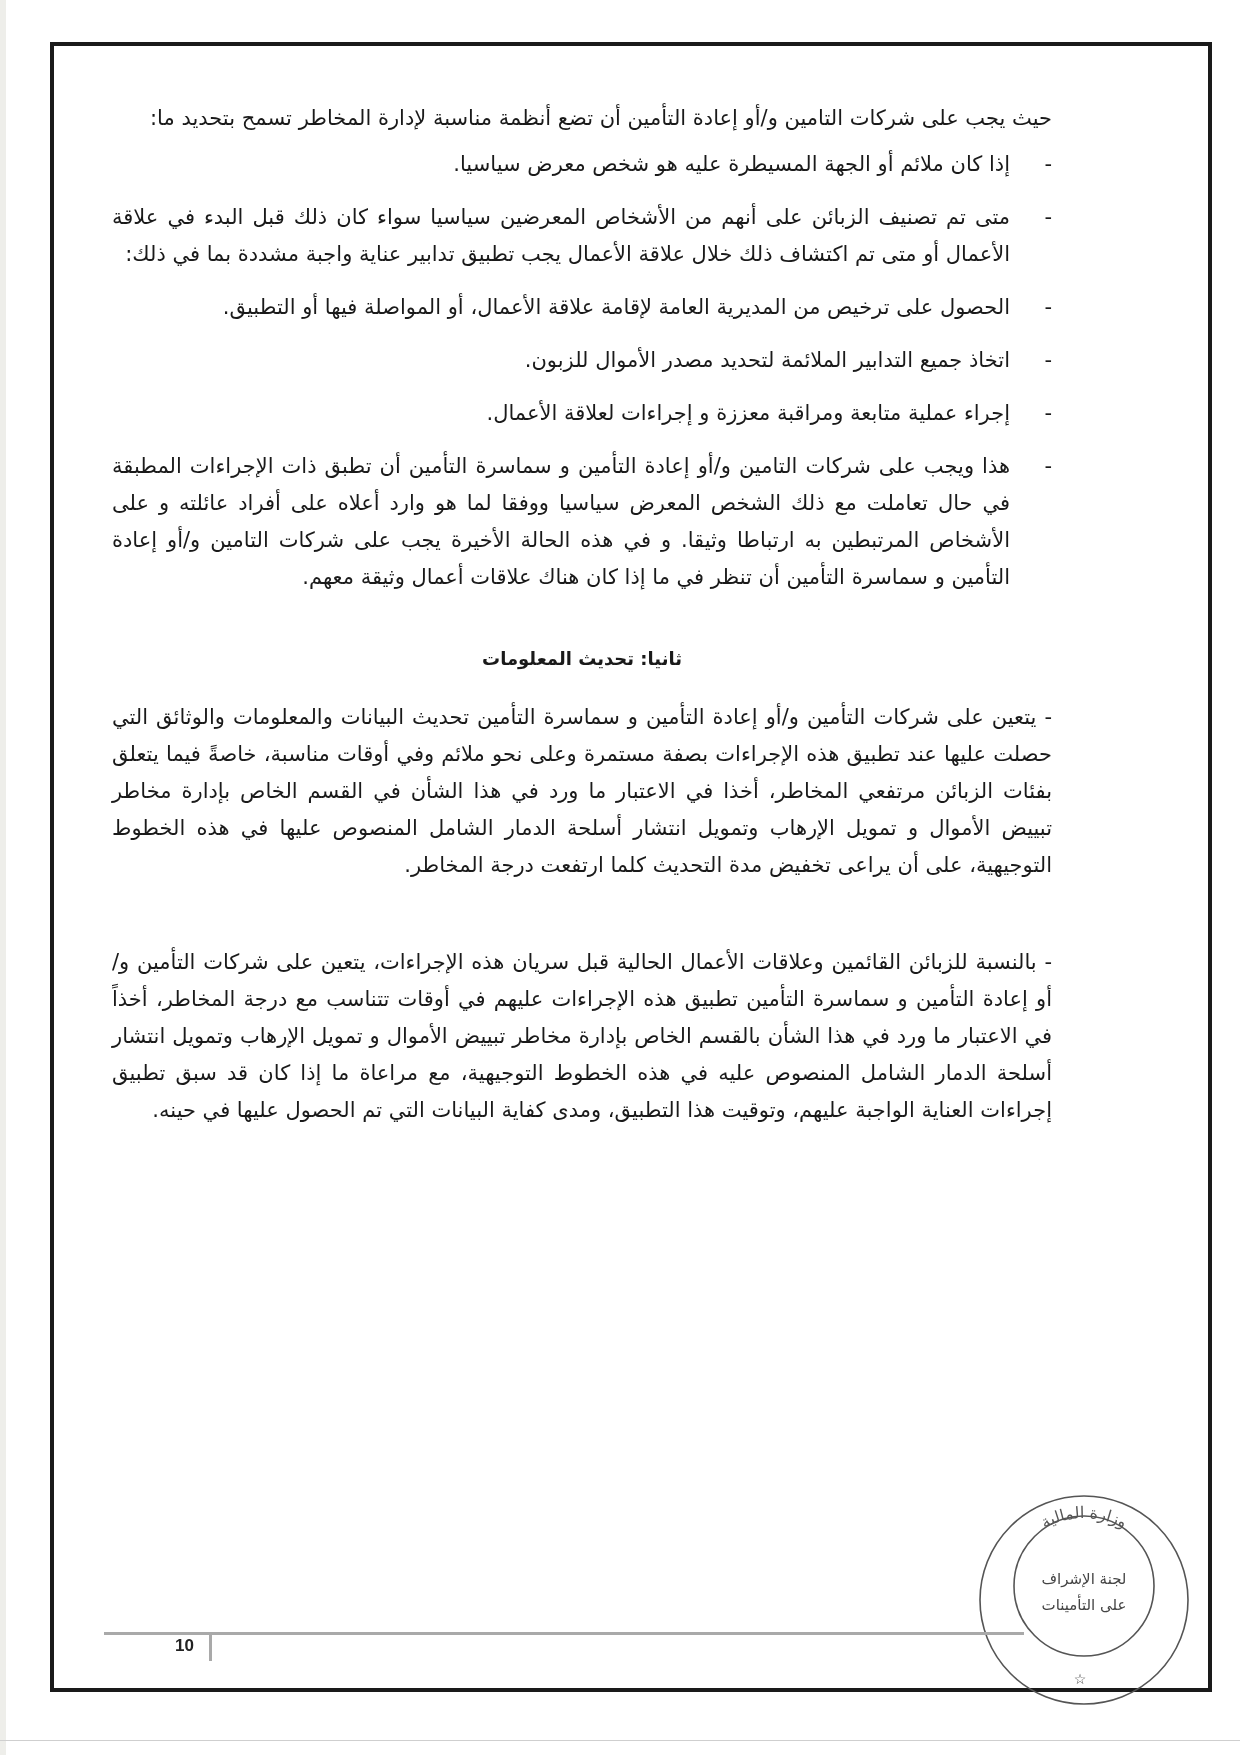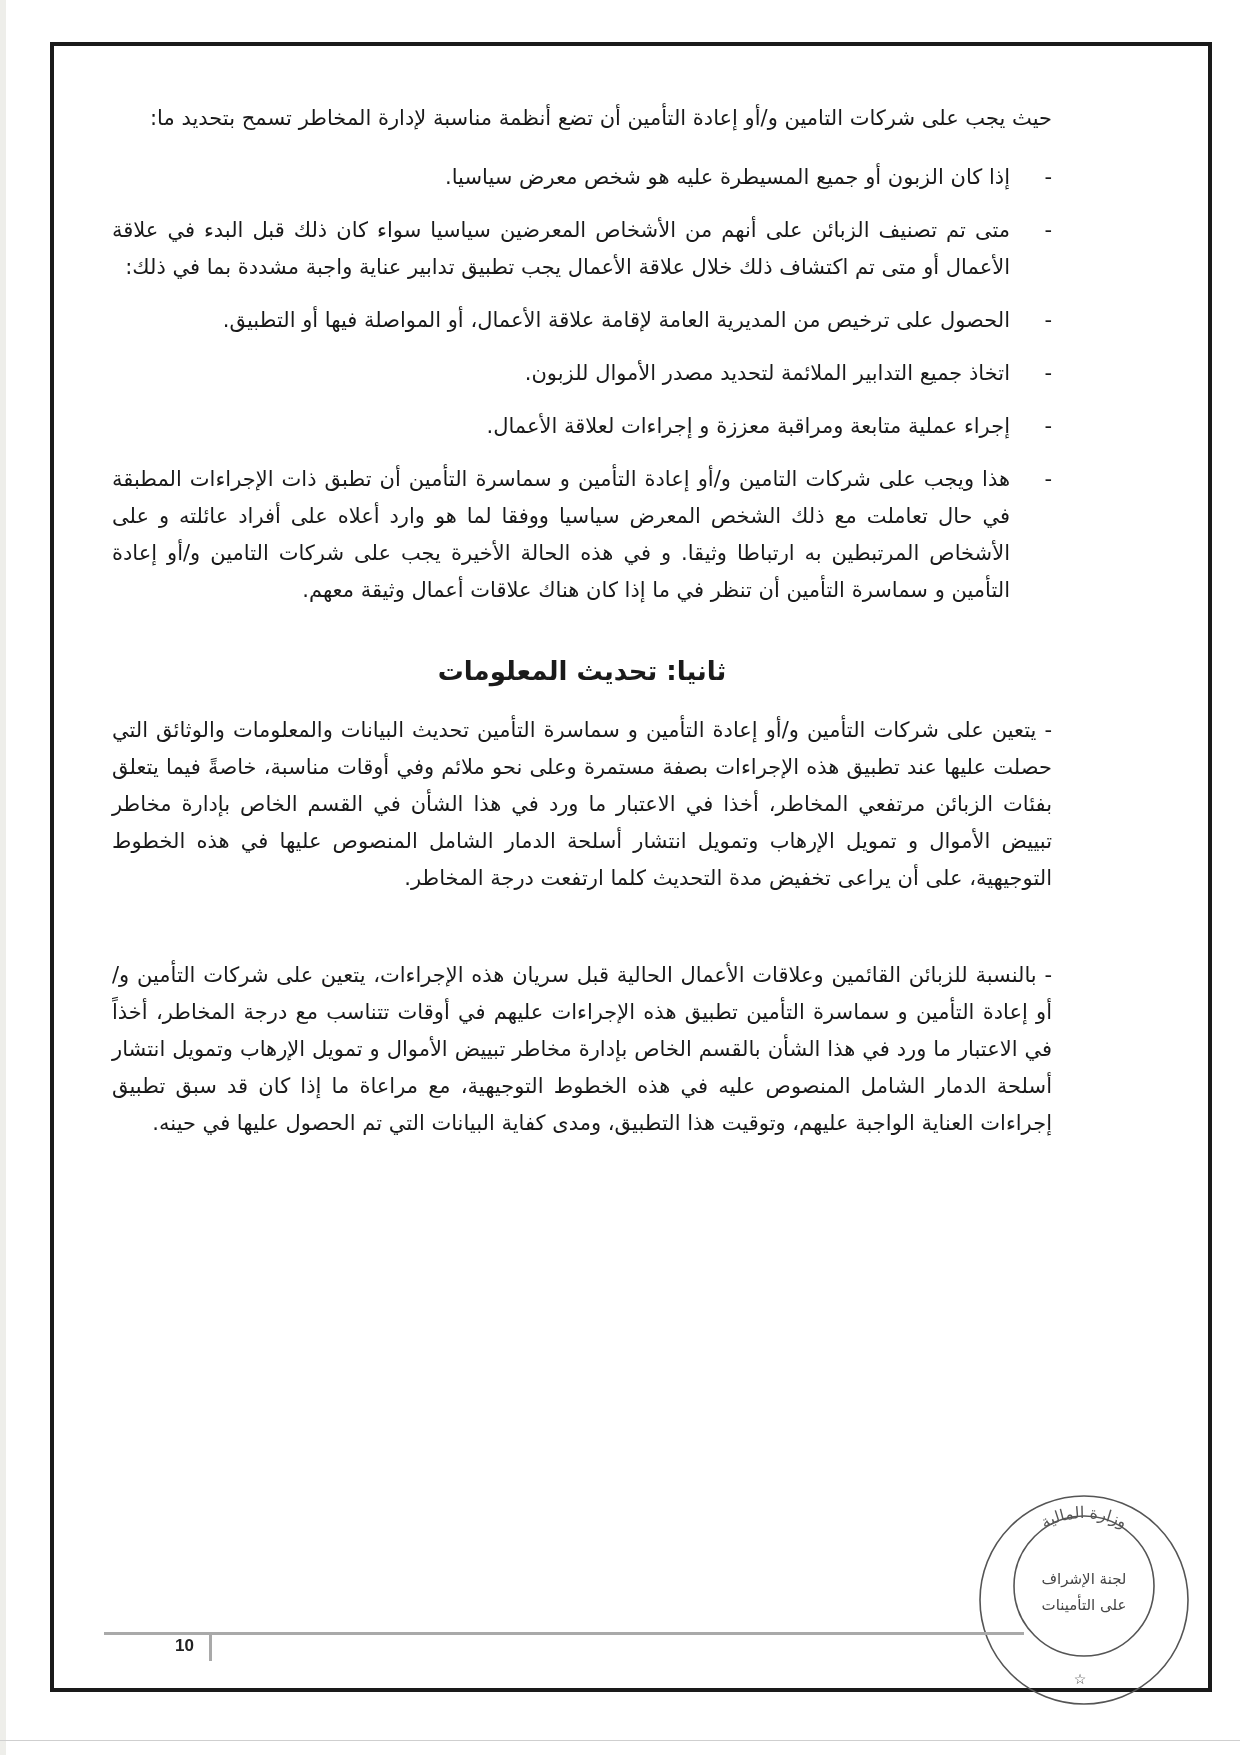--- a/index.html
+++ b/index.html
@@ -13,44 +13,44 @@
   .frame {
     position: absolute; left: 50px; top: 42px; width: 1162px; height: 1650px;
     border: 4px solid #1a1a1a; box-sizing: border-box;
   }
   .content {
     position: absolute; left: 112px; top: 100px; width: 940px;
     direction: rtl; text-align: justify;
     font-size: 21px; line-height: 37px;
   }
   .para { margin: 0 0 14px 0; }
-  .intro { margin-bottom: 22px; }
+  .intro { margin-bottom: 9px; }
   .bullet { display: flex; flex-direction: row; margin: 0 0 16px 0; }
   .dash { width: 42px; flex: 0 0 42px; text-align: right; }
   .btext { flex: 1; }
-  .heading { text-align: center; font-weight: bold; margin: 44px 0 22px 0; font-size: 26px; }
+  .heading { text-align: center; font-weight: bold; margin: 44px 0 22px 0; font-size: 18px; }
   .gap { height: 46px; }
   .footer-line { position: absolute; left: 104px; top: 1632px; width: 920px; height: 3px; background: #a9a9a9; }
   .footer-tick { position: absolute; left: 209px; top: 1634px; width: 3px; height: 27px; background: #a9a9a9; }
   .page-number { position: absolute; left: 175px; top: 1636px; font-family: "Liberation Sans", sans-serif; font-size: 17px; font-weight: bold; color: #222; }
   .bottom-dots { position: absolute; left: 0; top: 1740px; width: 1240px; height: 1px; background: #cfcfcf; }
   .stamp { position: absolute; left: 972px; top: 1488px; width: 230px; height: 230px; }
 </style>
 </head>
 <body>
 
 <div class="left-edge"></div>
 <div class="frame"></div>
 
 <div class="content">
   <p class="para intro">حيث يجب على شركات التامين و/أو إعادة التأمين أن تضع أنظمة مناسبة لإدارة المخاطر تسمح بتحديد ما:</p>
 
   <div class="bullet">
     <span class="dash">-</span>
-    <span class="btext">إذا كان الزبون أو جميع المسيطرة عليه هو شخص معرض سياسيا.</span>
+    <span class="btext">إذا كان ملائم أو الجهة المسيطرة عليه هو شخص معرض سياسيا.</span>
   </div>
   <div class="bullet">
     <span class="dash">-</span>
     <span class="btext">متى تم تصنيف الزبائن على أنهم من الأشخاص المعرضين سياسيا سواء كان ذلك قبل البدء في علاقة الأعمال أو متى تم اكتشاف ذلك خلال علاقة الأعمال يجب تطبيق تدابير عناية واجبة مشددة بما في ذلك:</span>
   </div>
   <div class="bullet">
     <span class="dash">-</span>
     <span class="btext">الحصول على ترخيص من المديرية العامة لإقامة علاقة الأعمال، أو المواصلة فيها أو التطبيق.</span>
   </div>
   <div class="bullet">

